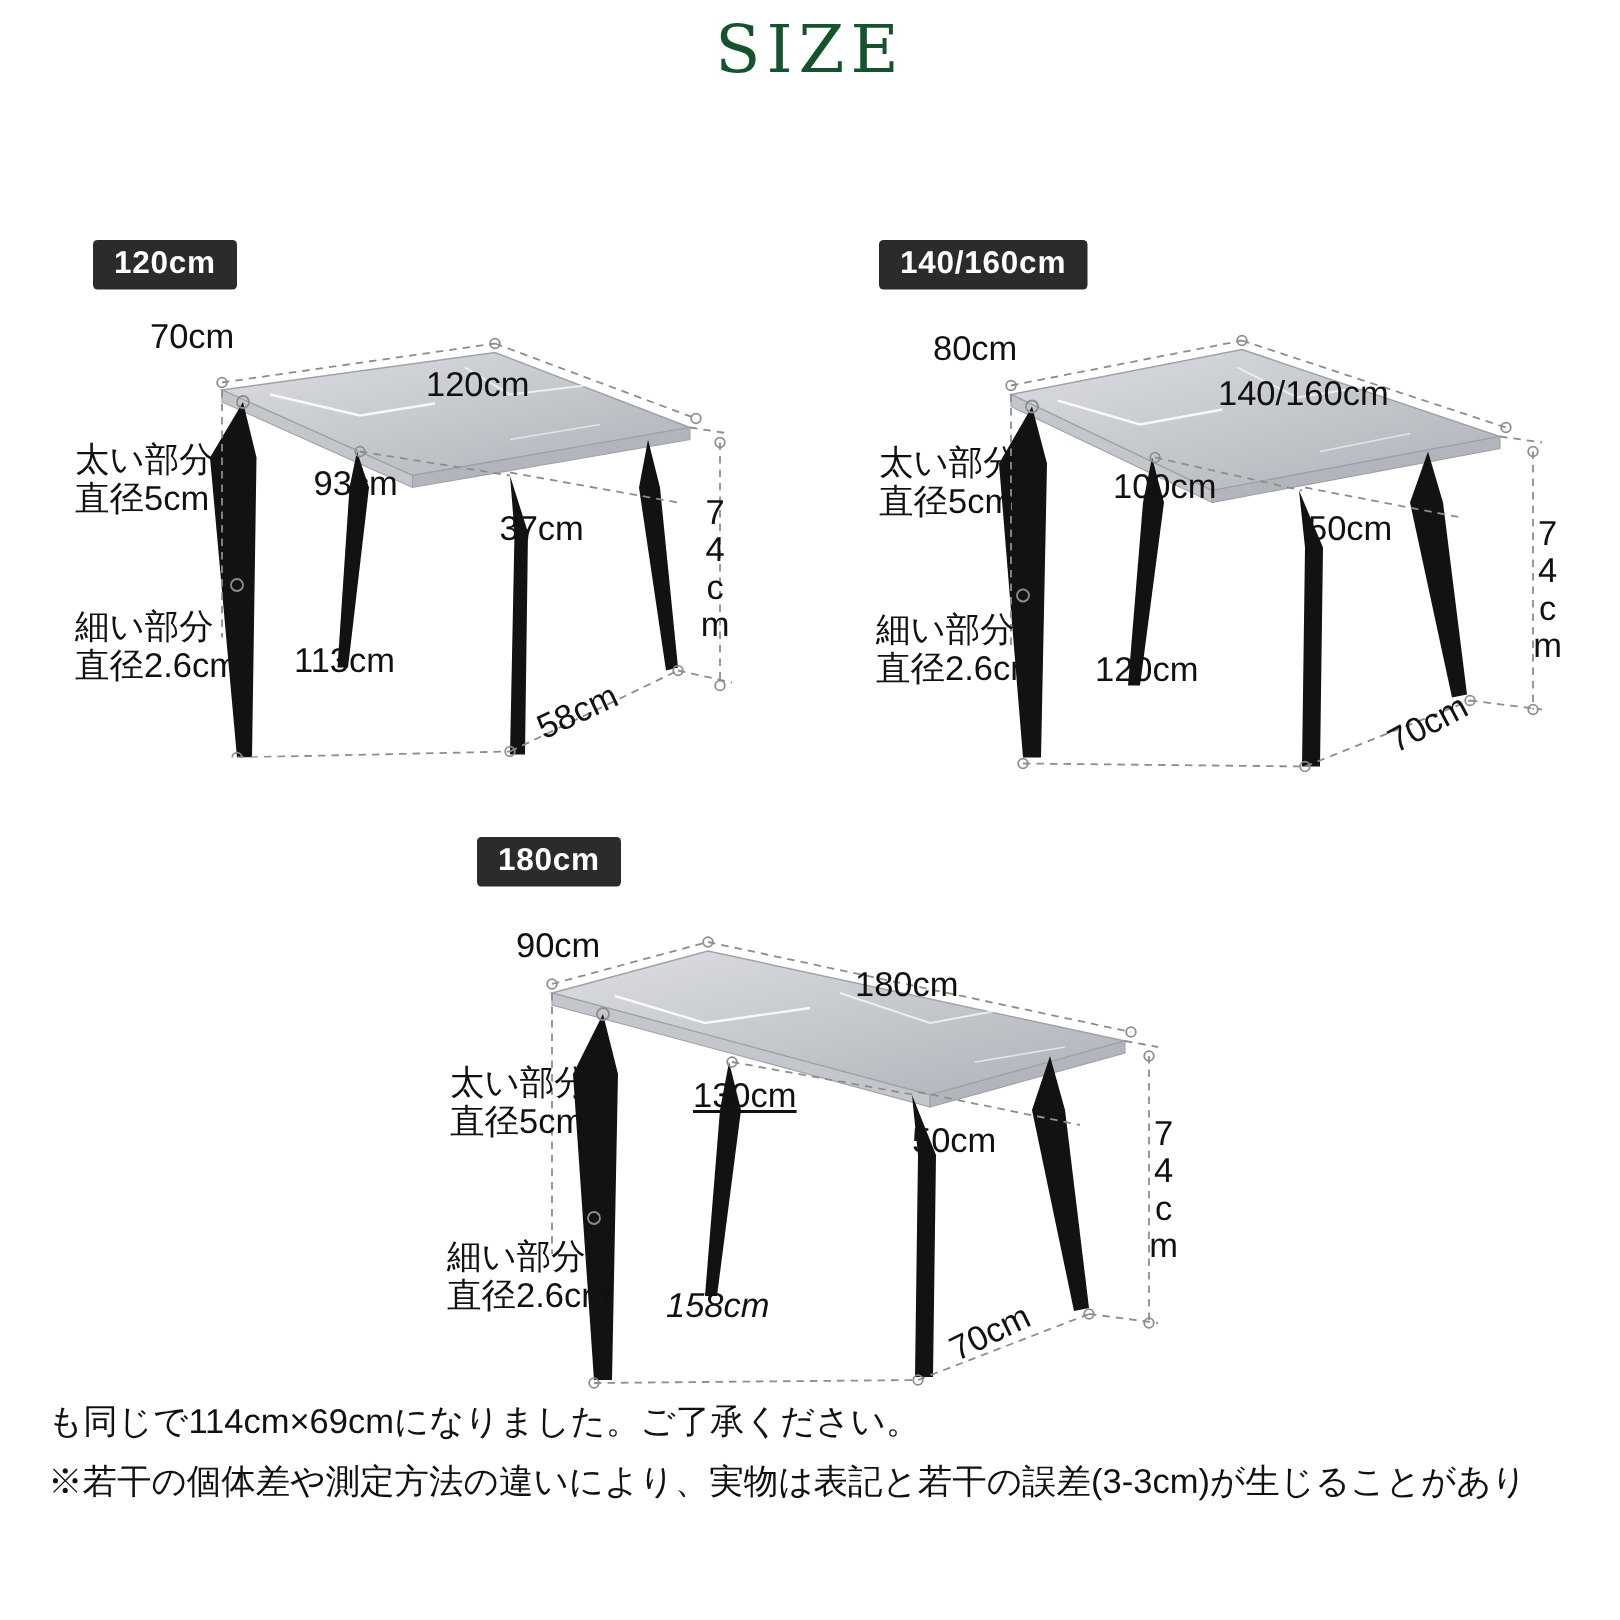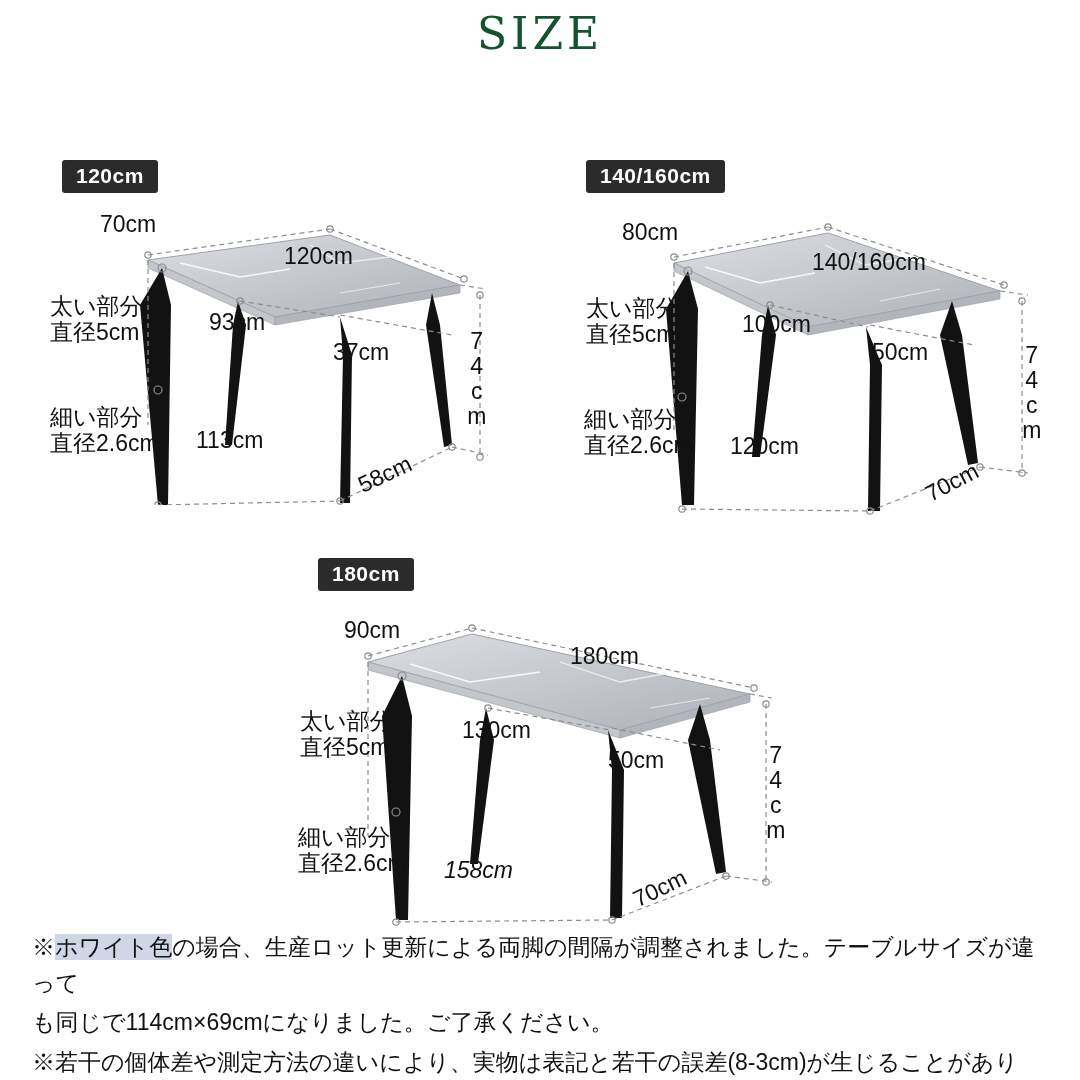--- a/index.html
+++ b/index.html
@@ -252,30 +252,29 @@
       </g>
     </svg>
   </div>
 
   <div class="lbl" style="left:344px;top:618px;text-align:center;">90cm</div>
   <div class="lbl" style="left:570px;top:644px;">180cm</div>
   <div class="lbl two" style="left:300px;top:696px;">
     <div>太い部分</div>
     <div>直径5cm</div>
   </div>
-  <div class="lbl" style="left:462px;top:718px;">130cm</div>
+  <div class="lbl" style="left:462px;top:718px;text-decoration:underline;">130cm</div>
   <div class="lbl" style="left:608px;top:748px;">50cm</div>
   <div class="lbl vert" style="left:762px;top:742px;">74cm</div>
   <div class="lbl two" style="left:298px;top:812px;">
     <div>細い部分</div>
     <div>直径2.6cm</div>
   </div>
   <div class="lbl" style="left:444px;top:858px;font-style:italic;">158cm</div>
   <div class="lbl" style="left:632px;top:876px;transform:rotate(-26deg);">70cm</div>
 
   <div class="notes">
-    <p><span>※</span><span class="hl">ホワイト色</span><span>の場合、生産ロット更新による両脚の間隔が調整されました。テーブルサイズが違って</span></p>
     <p>も同じで114cm×69cmになりました。ご了承ください。</p>
-    <p>※若干の個体差や測定方法の違いにより、実物は表記と若干の誤差(8-3cm)が生じることがあり</p>
+    <p>※若干の個体差や測定方法の違いにより、実物は表記と若干の誤差(3-3cm)が生じることがあり</p>
 
   </div>
 
 </div>
 
 </body></html>

